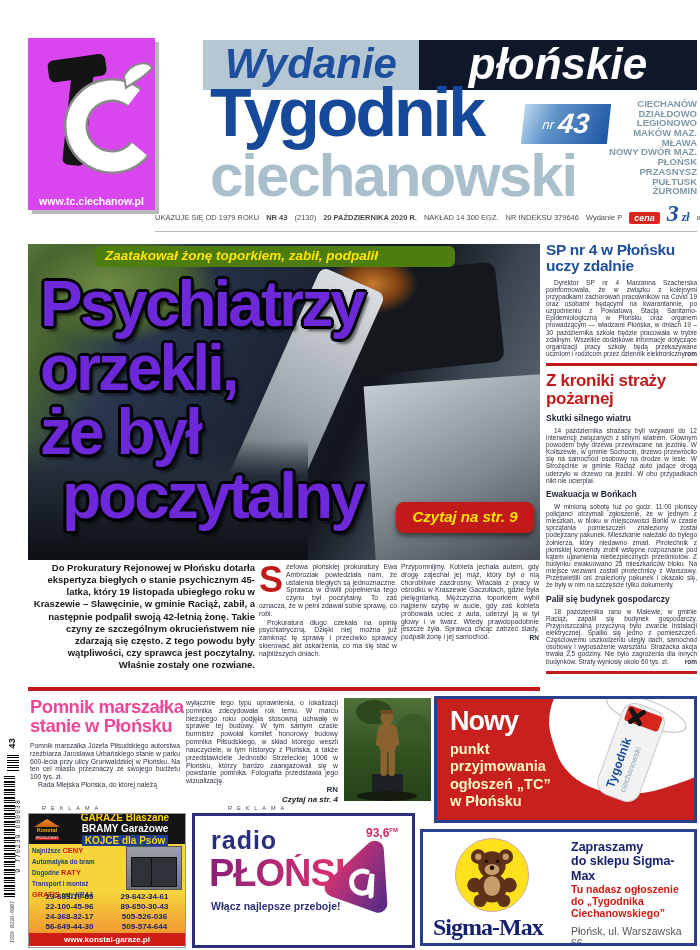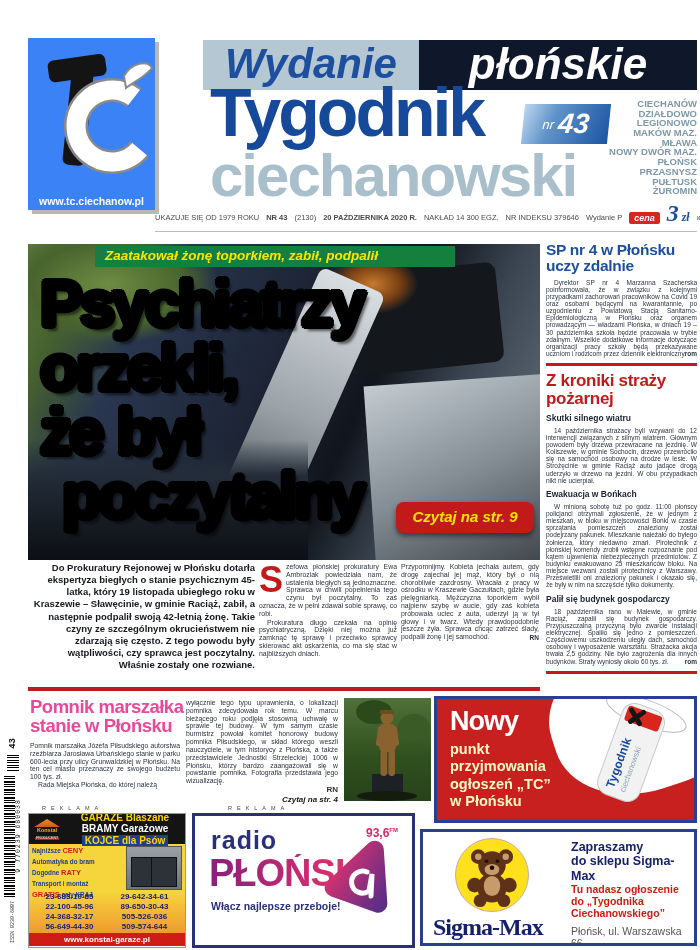--- a/index.html
+++ b/index.html
@@ -2,21 +2,21 @@
 <html lang="pl"><head>
 <meta charset="utf-8">
 <style>
   * { margin:0; padding:0; box-sizing:border-box; }
   body { background:#ddd; }
   .page { position:relative; width:700px; height:950px; background:#fff;
           font-family:"Liberation Sans", sans-serif; overflow:hidden; margin:0 auto; }
 
   
   .logo { position:absolute; left:28px; top:38px; width:127px; height:172px;
-          background:#3b82f6; box-shadow:4px 4px 0 #b9b9b9; }
+          background:#d946ef; box-shadow:4px 4px 0 #b9b9b9; }
   .logo-url { position:absolute; left:0; right:0; bottom:3px; text-align:center;
               color:#fff; font-weight:bold; font-size:10.5px; }
   .edition-row { position:absolute; left:203px; top:40px; height:50px; display:flex; }
   .edition-label { width:216px; background:#b5c7d3; color:#1d4f9e; font-style:italic;
                    font-size:42px; font-weight:600; text-align:center; line-height:48px; }
   .edition-name { width:278px; background:#0f172a; color:#fff; font-style:italic;
                   font-weight:bold; font-size:44px; text-align:center; line-height:47px; }
   .title-main { position:absolute; left:210px; top:78px; font-size:68px; font-weight:bold;
                 color:#17499b; letter-spacing:-3px; line-height:1; }
   .badge-nr { position:absolute; left:523px; top:104px; width:86px; height:40px;
@@ -63,23 +63,23 @@
   .ph-pillar { position:absolute; left:46%; top:8%; width:70px; height:85%;
                background:linear-gradient(180deg,#d9dee2,#9aa2a8 55%,#4a4f55);
                transform:rotate(24deg); border-radius:8px; }
   .ph-door { position:absolute; right:-10px; bottom:-10px; width:180px; height:190px;
              background:linear-gradient(160deg,#c3cbd1,#848d94 50%,#3c4248); transform:rotate(-4deg); }
   .ph-fire { position:absolute; left:300px; top:10px; width:90px; height:60px;
              background:radial-gradient(closest-side,#c77b2e,#7a4013 60%,transparent 100%); }
   .ph-debris { position:absolute; left:0; bottom:0; width:280px; height:120px;
                background:linear-gradient(0deg,#0c0f13,#232c38 70%,transparent); }
   .kicker { position:absolute; left:95px; top:246px; width:360px; height:21px;
-            background:#15803d; color:#ffe400; font-weight:bold; font-style:italic;
-            font-size:13.5px; line-height:20px; padding-left:10px; z-index:5; }
-  .headline { position:absolute; left:40px; top:272px; z-index:4; color:#000000;
+            background:#4d7c0f; color:#ffe400; font-weight:bold; font-style:italic;
+            font-size:13.5px; line-height:20px; padding-left:10px; z-index:5;border-radius:6px; }
+  .headline { position:absolute; left:40px; top:272px; z-index:4; color:#6d28d9;
               font-weight:bold; font-size:64px; line-height:64px; letter-spacing:-3px;
               text-shadow:-2px -2px 0 #000,2px -2px 0 #000,-2px 2px 0 #000,2px 2px 0 #000,
                           0 -3px 0 #000,0 3px 0 #000,-3px 0 0 #000,3px 0 0 #000,
                           4px 5px 3px rgba(0,0,0,.55); }
   .hl-indent { margin-left:22px; }
   .read-badge { position:absolute; left:396px; top:502px; width:138px; height:31px;
                 background:#c21a1a; border-radius:8px; color:#ffe400; font-weight:bold;
                 font-style:italic; font-size:15px; text-align:center; line-height:30px;
                 z-index:6; box-shadow:0 3px 5px rgba(0,0,0,.5); }
   .lead { position:absolute; left:30px; top:562px; width:225px; font-weight:bold;

